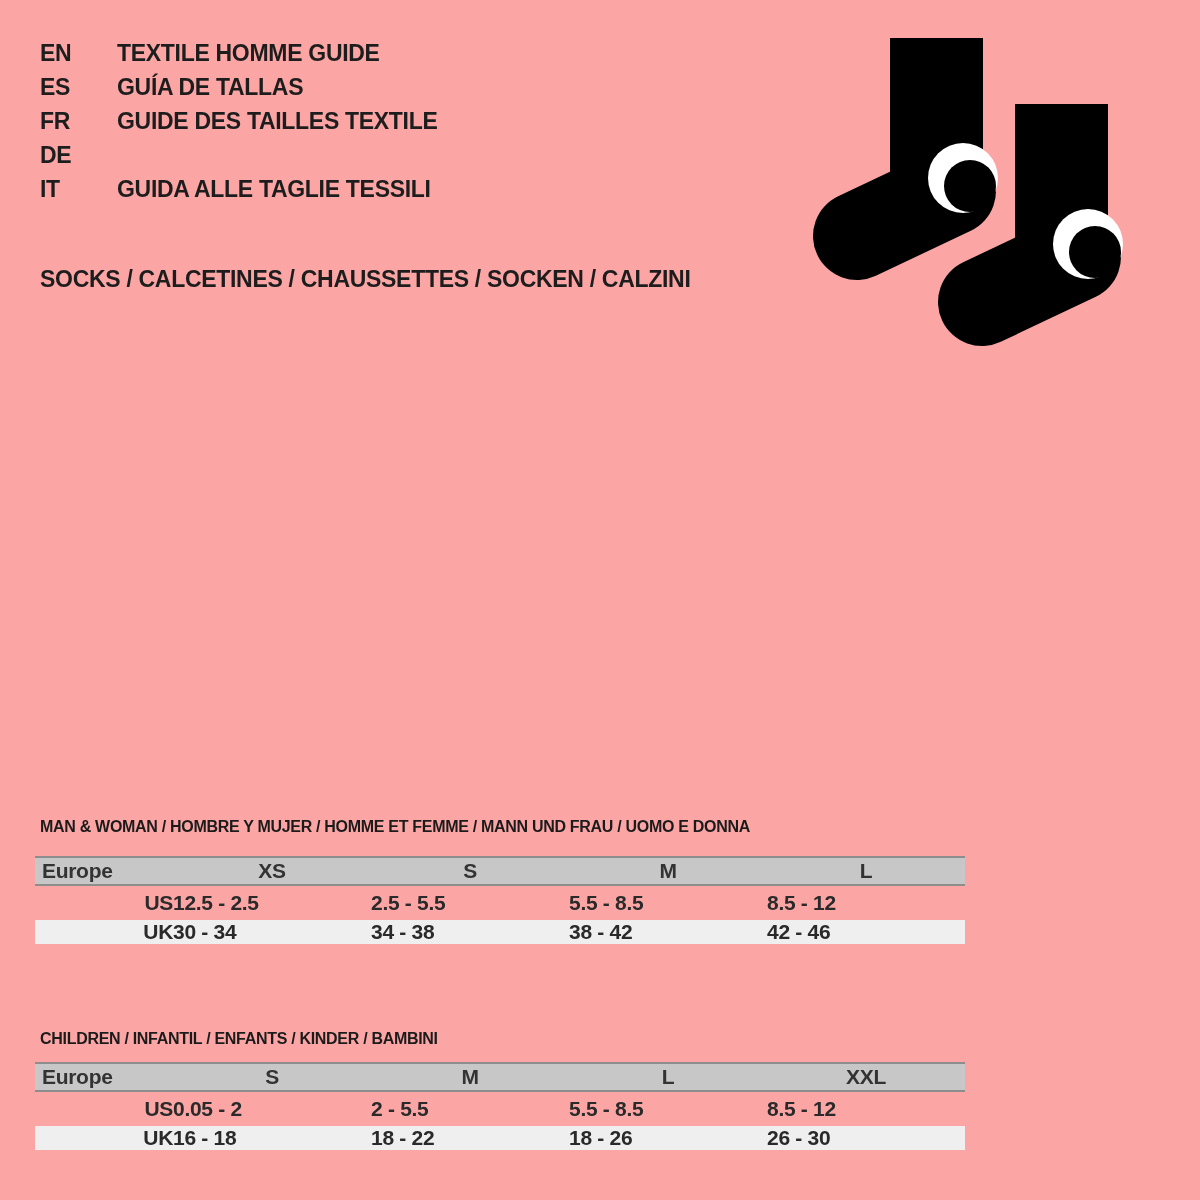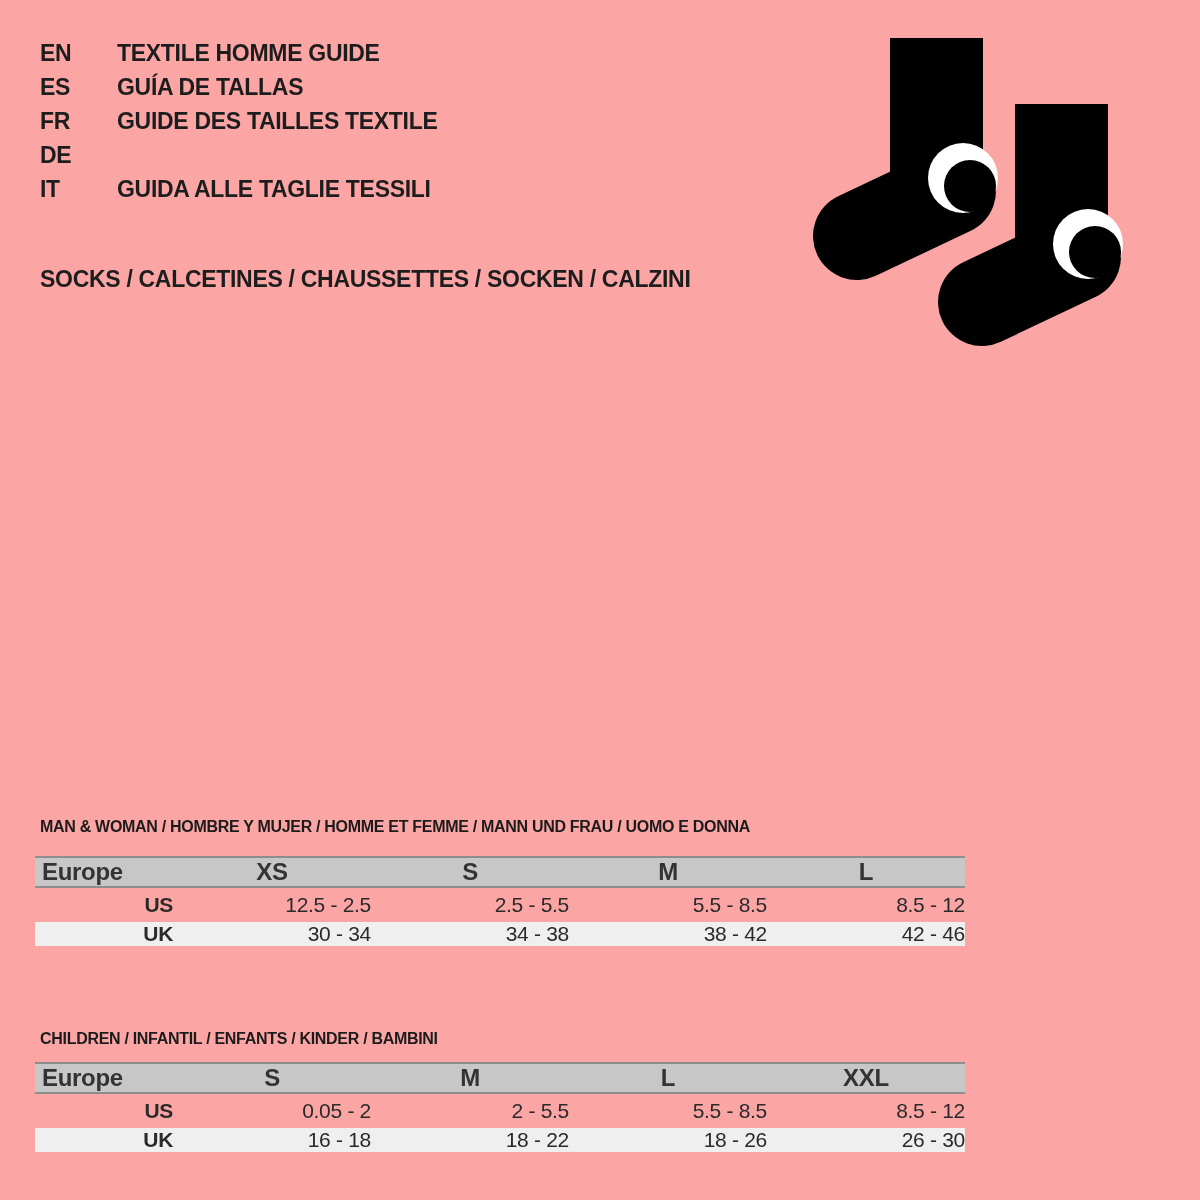--- a/index.html
+++ b/index.html
@@ -27,27 +27,27 @@
   .t2-title { top: 1030px; }
 
   table.size { position: absolute; left: 35px; width: 930px; border-collapse: collapse; table-layout: fixed; }
   .t1 { top: 856px; }
   .t2 { top: 1062px; }
 
   table.size thead th {
     background: #c7c7c7;
     border-top: 2px solid #8d8d8d;
     border-bottom: 2px solid #8d8d8d;
-    height: 28px; font-size: 24px; font-weight: 700; letter-spacing: -0.3px;
+    height: 28px; font-size: 21px; font-weight: 700; letter-spacing: -0.3px;
     color: #333333; text-align: center; vertical-align: middle;
   }
   table.size thead th.first { text-align: left; padding-left: 7px; }
   table.size tbody th, table.size tbody td {
-    height: 35px; font-size: 21px; font-weight: 400; letter-spacing: -0.3px;
-    color: #2a2a2a; text-align: right; vertical-align: middle;
+    height: 35px; font-size: 21px; font-weight: 700; letter-spacing: -0.3px;
+    color: #2a2a2a; text-align: left; vertical-align: middle;
   }
   table.size tbody tr.r-uk th, table.size tbody tr.r-uk td { height: 20px; background: #efefef; }
   table.size tbody th.first { text-align: right; padding-left: 7px; font-weight: 700; }
 </style>
 </head>
 <body>
 
 <div class="canvas">
 
   <section class="lang-block">

